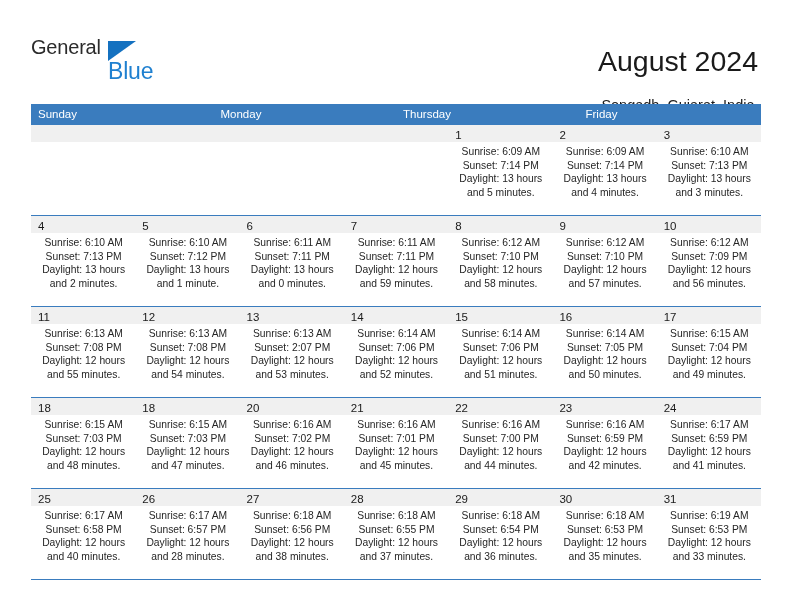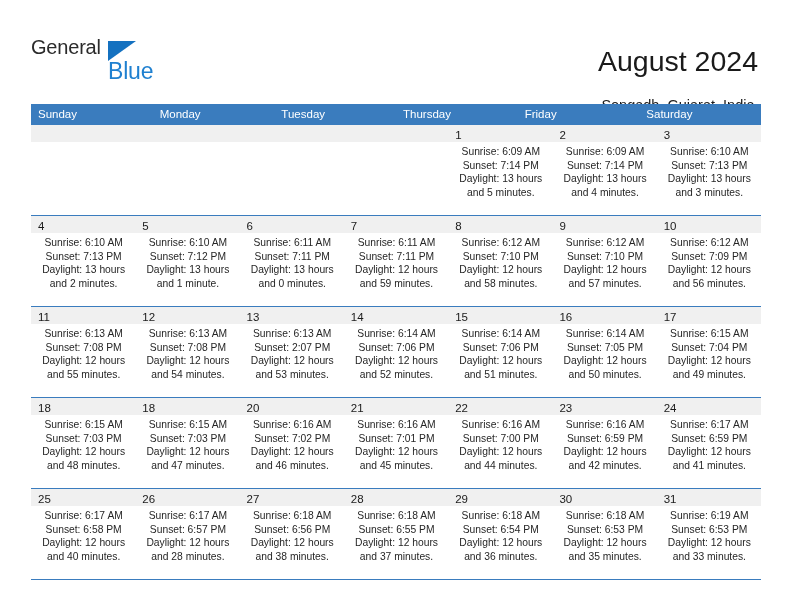--- a/index.html
+++ b/index.html
@@ -170,24 +170,22 @@
       <div class="cal-title">August 2024</div>
       <div class="cal-subtitle">Songadh, Gujarat, India</div>
     </div>
 
   </div>
 
   <div class="calendar">
     <div class="weekday-row" id="weekday-row">
         <div class="weekday">Sunday</div>
         <div class="weekday">Monday</div>
-        <div class="weekday">Tuesday</div>
         <div class="weekday">Thursday</div>
         <div class="weekday">Friday</div>
-        <div class="weekday">Saturday</div>
       </div>
     <div id="weeks-container">
         <div class="week-row first">
           <div class="day-cell empty">
             <div class="day-num-bar"><span class="day-num"></span></div>
           </div>
           <div class="day-cell empty">
             <div class="day-num-bar"><span class="day-num"></span></div>
           </div>
           <div class="day-cell empty">

